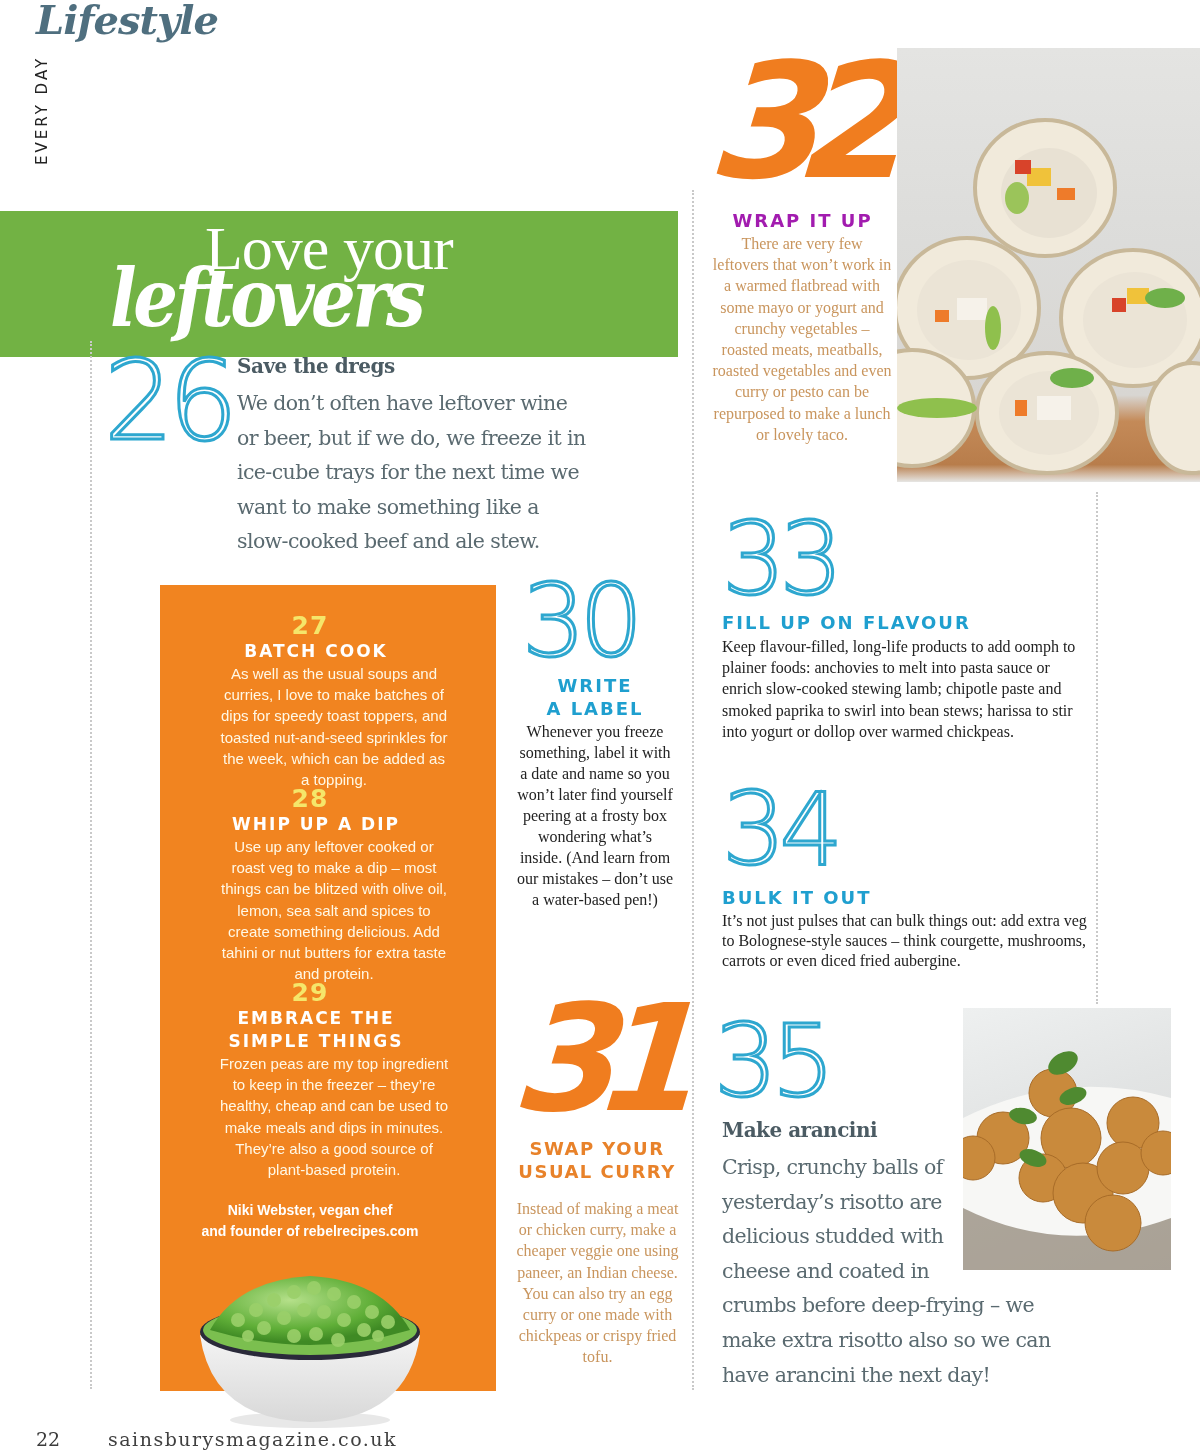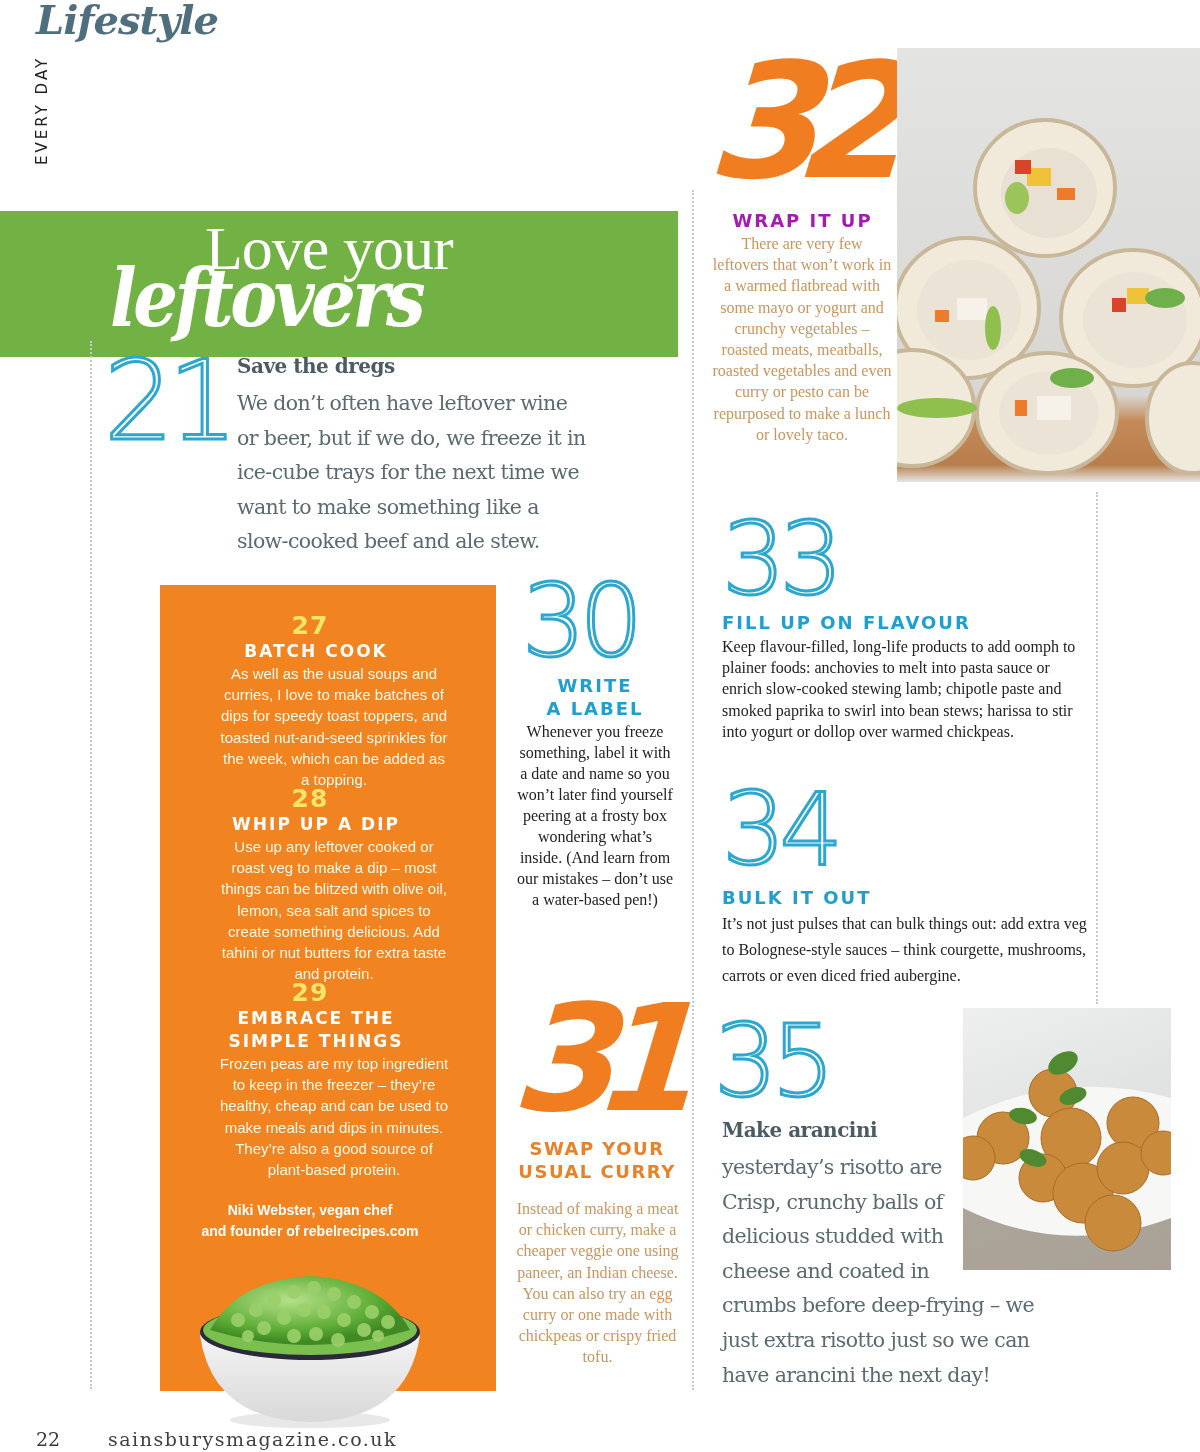--- a/index.html
+++ b/index.html
@@ -84,21 +84,21 @@
     background: linear-gradient(180deg, #e4e4e2 0%, #dcdcda 45%, #d8d6d2 80%, #c48a58 86%, #b87d4b 96%, #e6e6e4 100%); }
 
   
   .t33-num { left: 722px; top: 510px; font-size: 100px; }
   .t33-head { left: 722px; top: 612px; font-family: "DejaVu Sans", sans-serif; font-weight: bold; font-size: 18px; letter-spacing: 2px; color: #1f9fcf; }
   .t33-body { left: 722px; top: 636px; width: 360px; font-family: "Liberation Serif", serif; font-size: 16px; line-height: 21.2px; color: #222; }
 
   
   .t34-num { left: 722px; top: 780px; font-size: 100px; }
   .t34-head { left: 722px; top: 887px; font-family: "DejaVu Sans", sans-serif; font-weight: bold; font-size: 18px; letter-spacing: 2px; color: #1f9fcf; }
-  .t34-body { left: 722px; top: 911px; width: 370px; font-family: "Liberation Serif", serif; font-size: 16px; line-height: 26px; color: #222; }
+  .t34-body { left: 722px; top: 911px; width: 370px; font-family: "Liberation Serif", serif; font-size: 16px; line-height: 20px; color: #222; }
 
   
   .t35-num { left: 714px; top: 1012px; font-size: 100px; }
   .t35-title { left: 722px; top: 1118px; font-family: "DejaVu Serif", serif; font-weight: bold; font-size: 20px; color: #4b5b63; letter-spacing: -0.5px; }
   .t35-body { left: 722px; top: 1150px; width: 340px; font-family: "DejaVu Serif", serif; font-size: 20.5px; line-height: 34.6px; color: #5a6a70; letter-spacing: -0.6px; }
   .t35-body .l { display: block; white-space: nowrap; }
 
   .arancini-photo { left: 963px; top: 1008px; width: 208px; height: 262px; overflow: hidden;
     background: linear-gradient(160deg, #eef0f0 0%, #e2e4e4 40%, #d8d8d6 100%); }
 
@@ -114,21 +114,21 @@
 
 <div class="abs banner">
   <div class="love">Love your</div>
   <div class="leftovers">leftovers</div>
 </div>
 
 <div class="abs vrule" style="left:90px; top:341px; height:1048px;"></div>
 <div class="abs vrule" style="left:692px; top:190px; height:1200px;"></div>
 <div class="abs vrule" style="left:1096px; top:492px; height:512px;"></div>
 
-<div class="abs dotnum t26-num">21</div>
+<div class="abs dotnum t26-num">26</div>
 <div class="abs t26-title">Save the dregs</div>
 <div class="abs t26-body">
   <div>We don’t often have leftover wine</div>
   <div>or beer, but if we do, we freeze it in</div>
   <div>ice-cube trays for the next time we</div>
   <div>want to make something like a</div>
   <div>slow-cooked beef and ale stew.</div>
 </div>
 
 <div class="abs obox">
@@ -250,26 +250,26 @@
 <div class="abs t33-head">FILL UP ON FLAVOUR</div>
 <div class="abs t33-body">Keep flavour-filled, long-life products to add oomph to plainer foods: anchovies to melt into pasta sauce or enrich slow-cooked stewing lamb; chipotle paste and smoked paprika to swirl into bean stews; harissa to stir into yogurt or dollop over warmed chickpeas.</div>
 
 <div class="abs dotnum t34-num">34</div>
 <div class="abs t34-head">BULK IT OUT</div>
 <div class="abs t34-body">It’s not just pulses that can bulk things out: add extra veg to Bolognese-style sauces – think courgette, mushrooms, carrots or even diced fried aubergine.</div>
 
 <div class="abs dotnum t35-num">35</div>
 <div class="abs t35-title">Make arancini</div>
 <div class="abs t35-body">
+  <span class="l">Crisp, crunchy balls of</span>
   <span class="l">yesterday’s risotto are</span>
-  <span class="l">Crisp, crunchy balls of</span>
   <span class="l">delicious studded with</span>
   <span class="l">cheese and coated in</span>
   <span class="l">crumbs before deep-frying – we</span>
-  <span class="l">just extra risotto just so we can</span>
+  <span class="l">make extra risotto also so we can</span>
   <span class="l">have arancini the next day!</span>
 </div>
 
 <div class="abs arancini-photo">
   <svg width="208" height="262" viewBox="0 0 208 262">
     <path d="M0 160 Q60 120 208 150 L208 262 L0 262 Z" fill="#8a7d6a" opacity="0.6"></path>
     <path d="M0 110 Q100 60 208 90 L208 210 Q100 250 0 200 Z" fill="#f7f7f5"></path>
     <g fill="#c98a3c" stroke="#a86c28" stroke-width="1">
       <circle cx="90" cy="85" r="24"></circle>
       <circle cx="40" cy="130" r="26"></circle>

